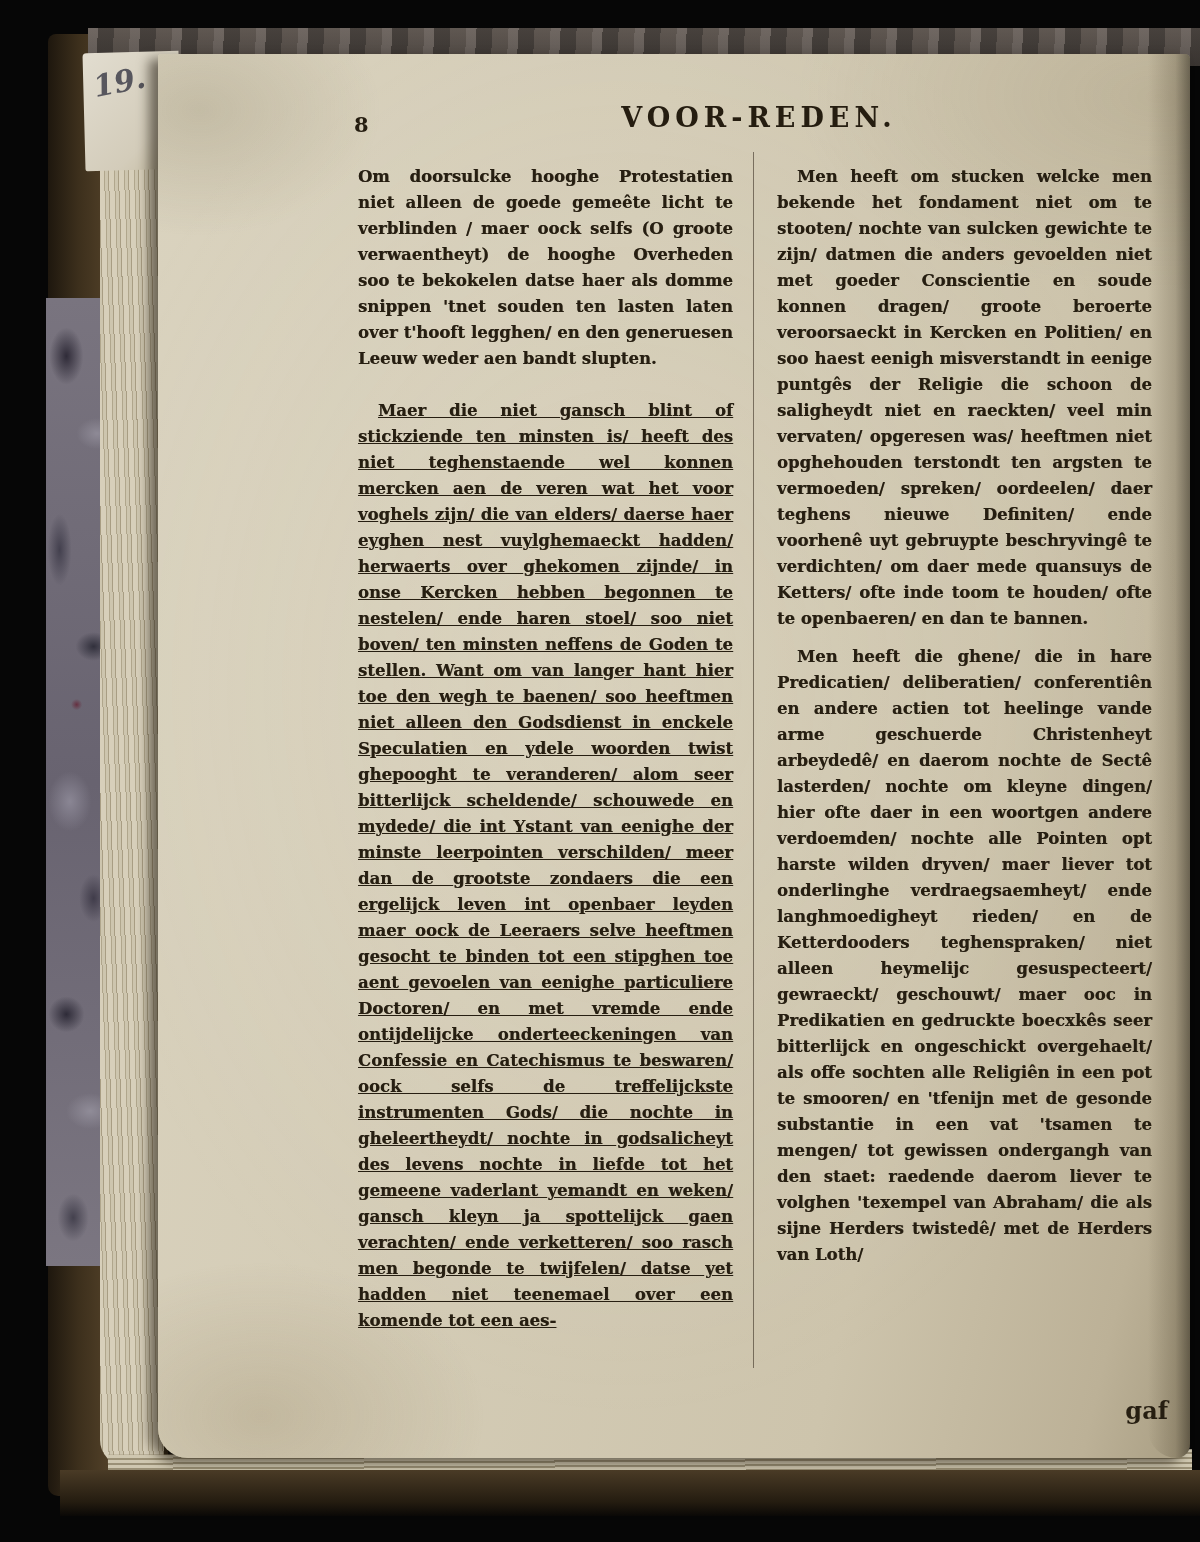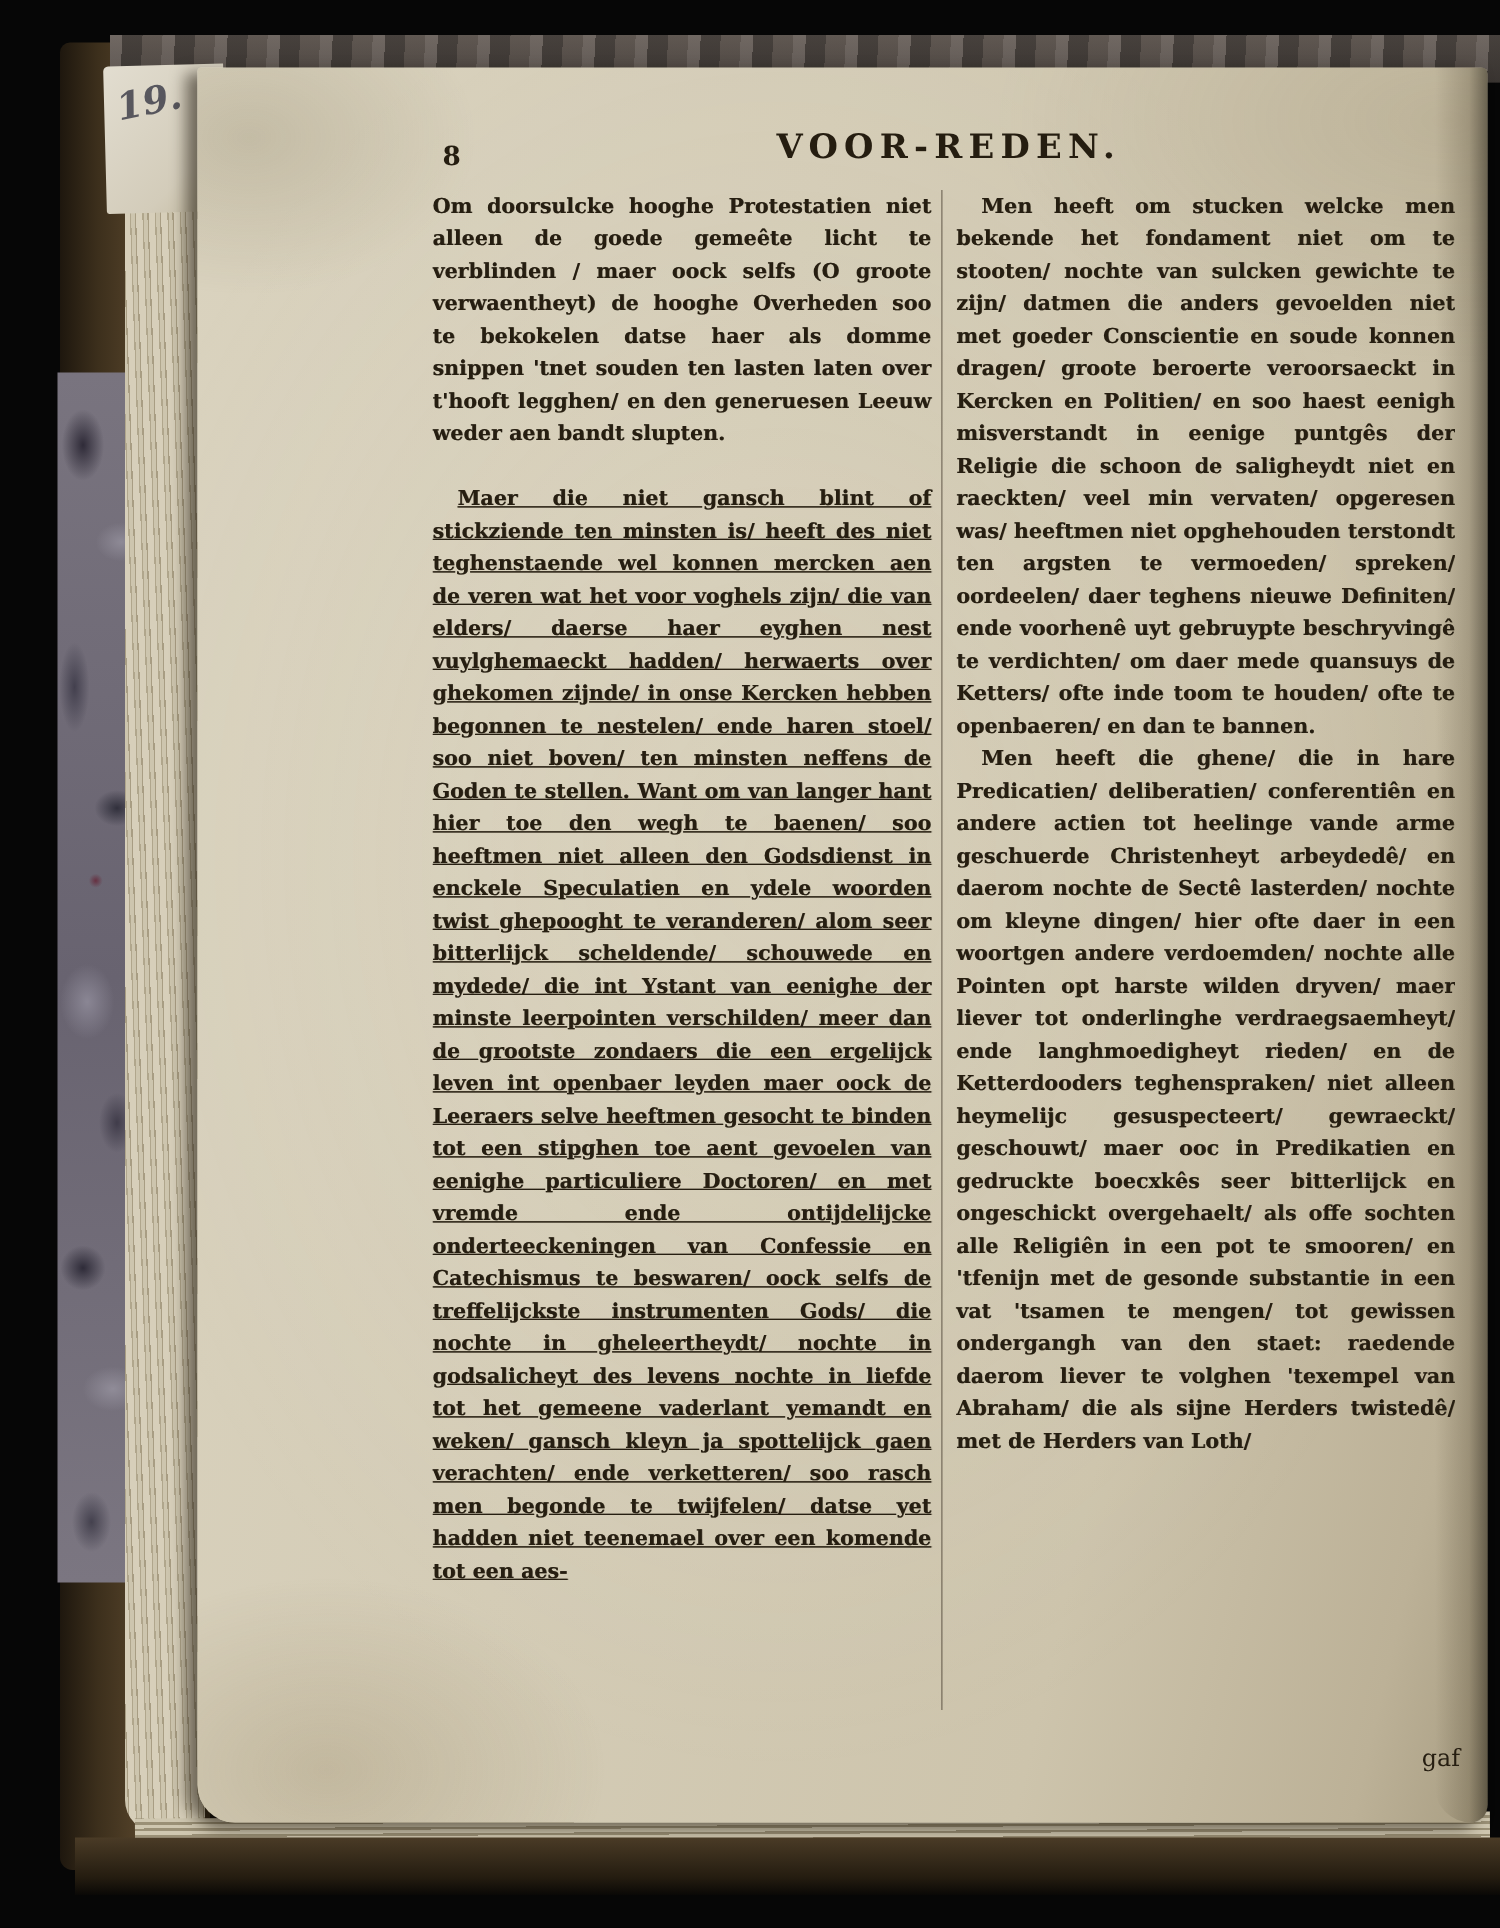--- a/index.html
+++ b/index.html
@@ -70,24 +70,24 @@
   .running-header{text-align:center;font-size:27px;font-weight:bold;letter-spacing:5px;word-spacing:2px;}
 
   .cols{display:flex;margin-top:4px;}
   .col{width:399px;height:1216px;overflow:hidden;font-size:16.5px;line-height:26px;
     text-align:justify;font-weight:700;color:#261e11;
     text-shadow:.35px 0 0 rgba(38,30,17,.65);}
   .col-left{padding-right:6px;}
   .col-right{padding-left:9px;}
   .divider{width:0;border-left:1.6px solid rgba(45,35,22,.55);margin:0 2px;}
 
-  .para{margin:0;}
+  .para{margin:12px;}
   .indent{text-indent:20px;}
   .spaced{margin-top:26px;text-decoration:underline;}
-  .catchword{position:absolute;right:4px;top:1294px;font-size:19px;font-weight:normal;color:#261e11;}
+  .catchword{position:absolute;right:4px;top:1294px;font-size:24px;font-weight:bold;color:#261e11;}
 </style>
 </head>
 <body>
 
 <div class="scene">
 
   <div class="cover-left"></div>
   <div class="top-edge"></div>
   <div class="marbled"></div>
   <div class="left-pages"></div>

